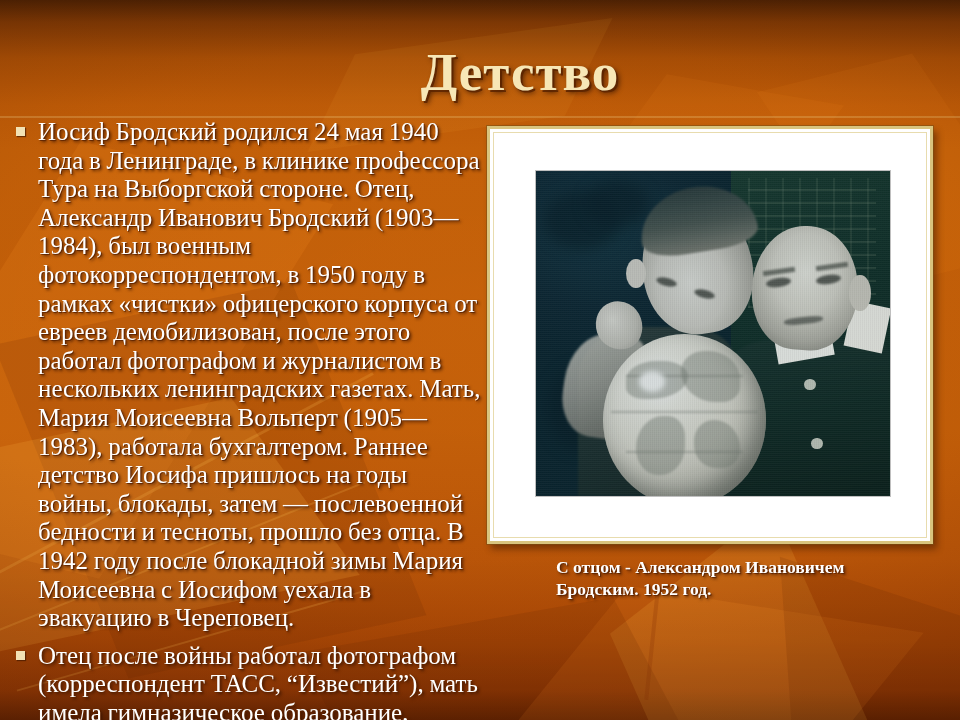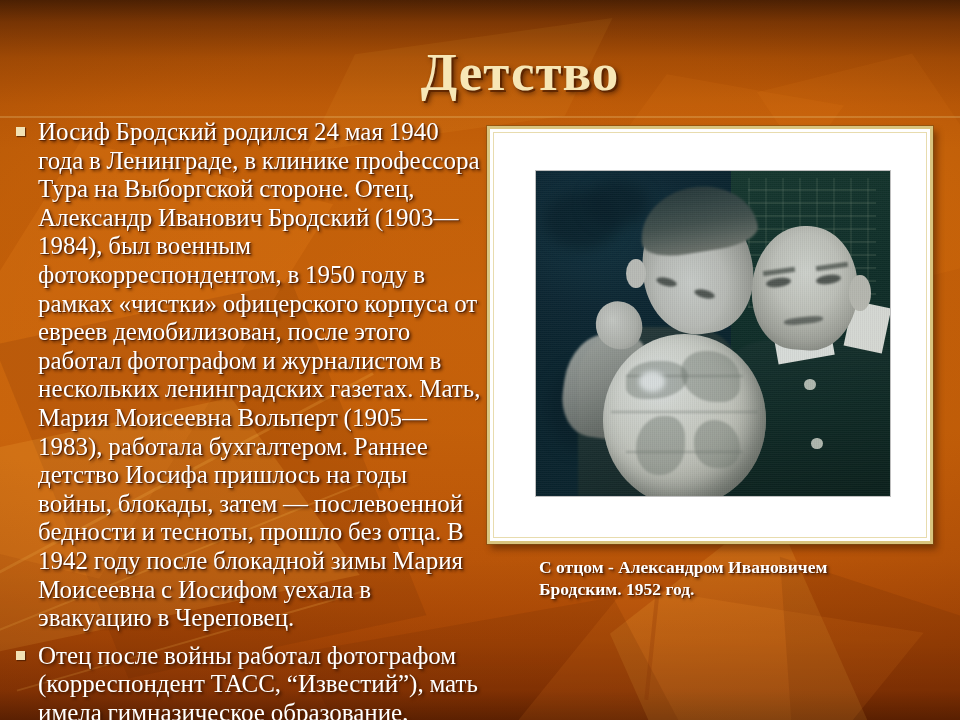--- a/index.html
+++ b/index.html
@@ -311,21 +311,21 @@
   }
   .ph-wash {
     inset: 0;
     background: linear-gradient(135deg, rgba(20,55,70,.18) 0%, rgba(18,50,40,.14) 100%);
     pointer-events: none;
   }
 
   
   .caption {
     position: absolute;
-    left: 539px;
+    left: 556px;
     top: 556px;
     width: 360px;
     color: #FFFFFF;
     font-size: 17.5px;
     line-height: 22px;
     font-weight: bold;
     text-shadow:
       1px 1px 0 rgba(95,38,2,.9),
       2px 2px 3px rgba(45,14,0,.7);
   }

